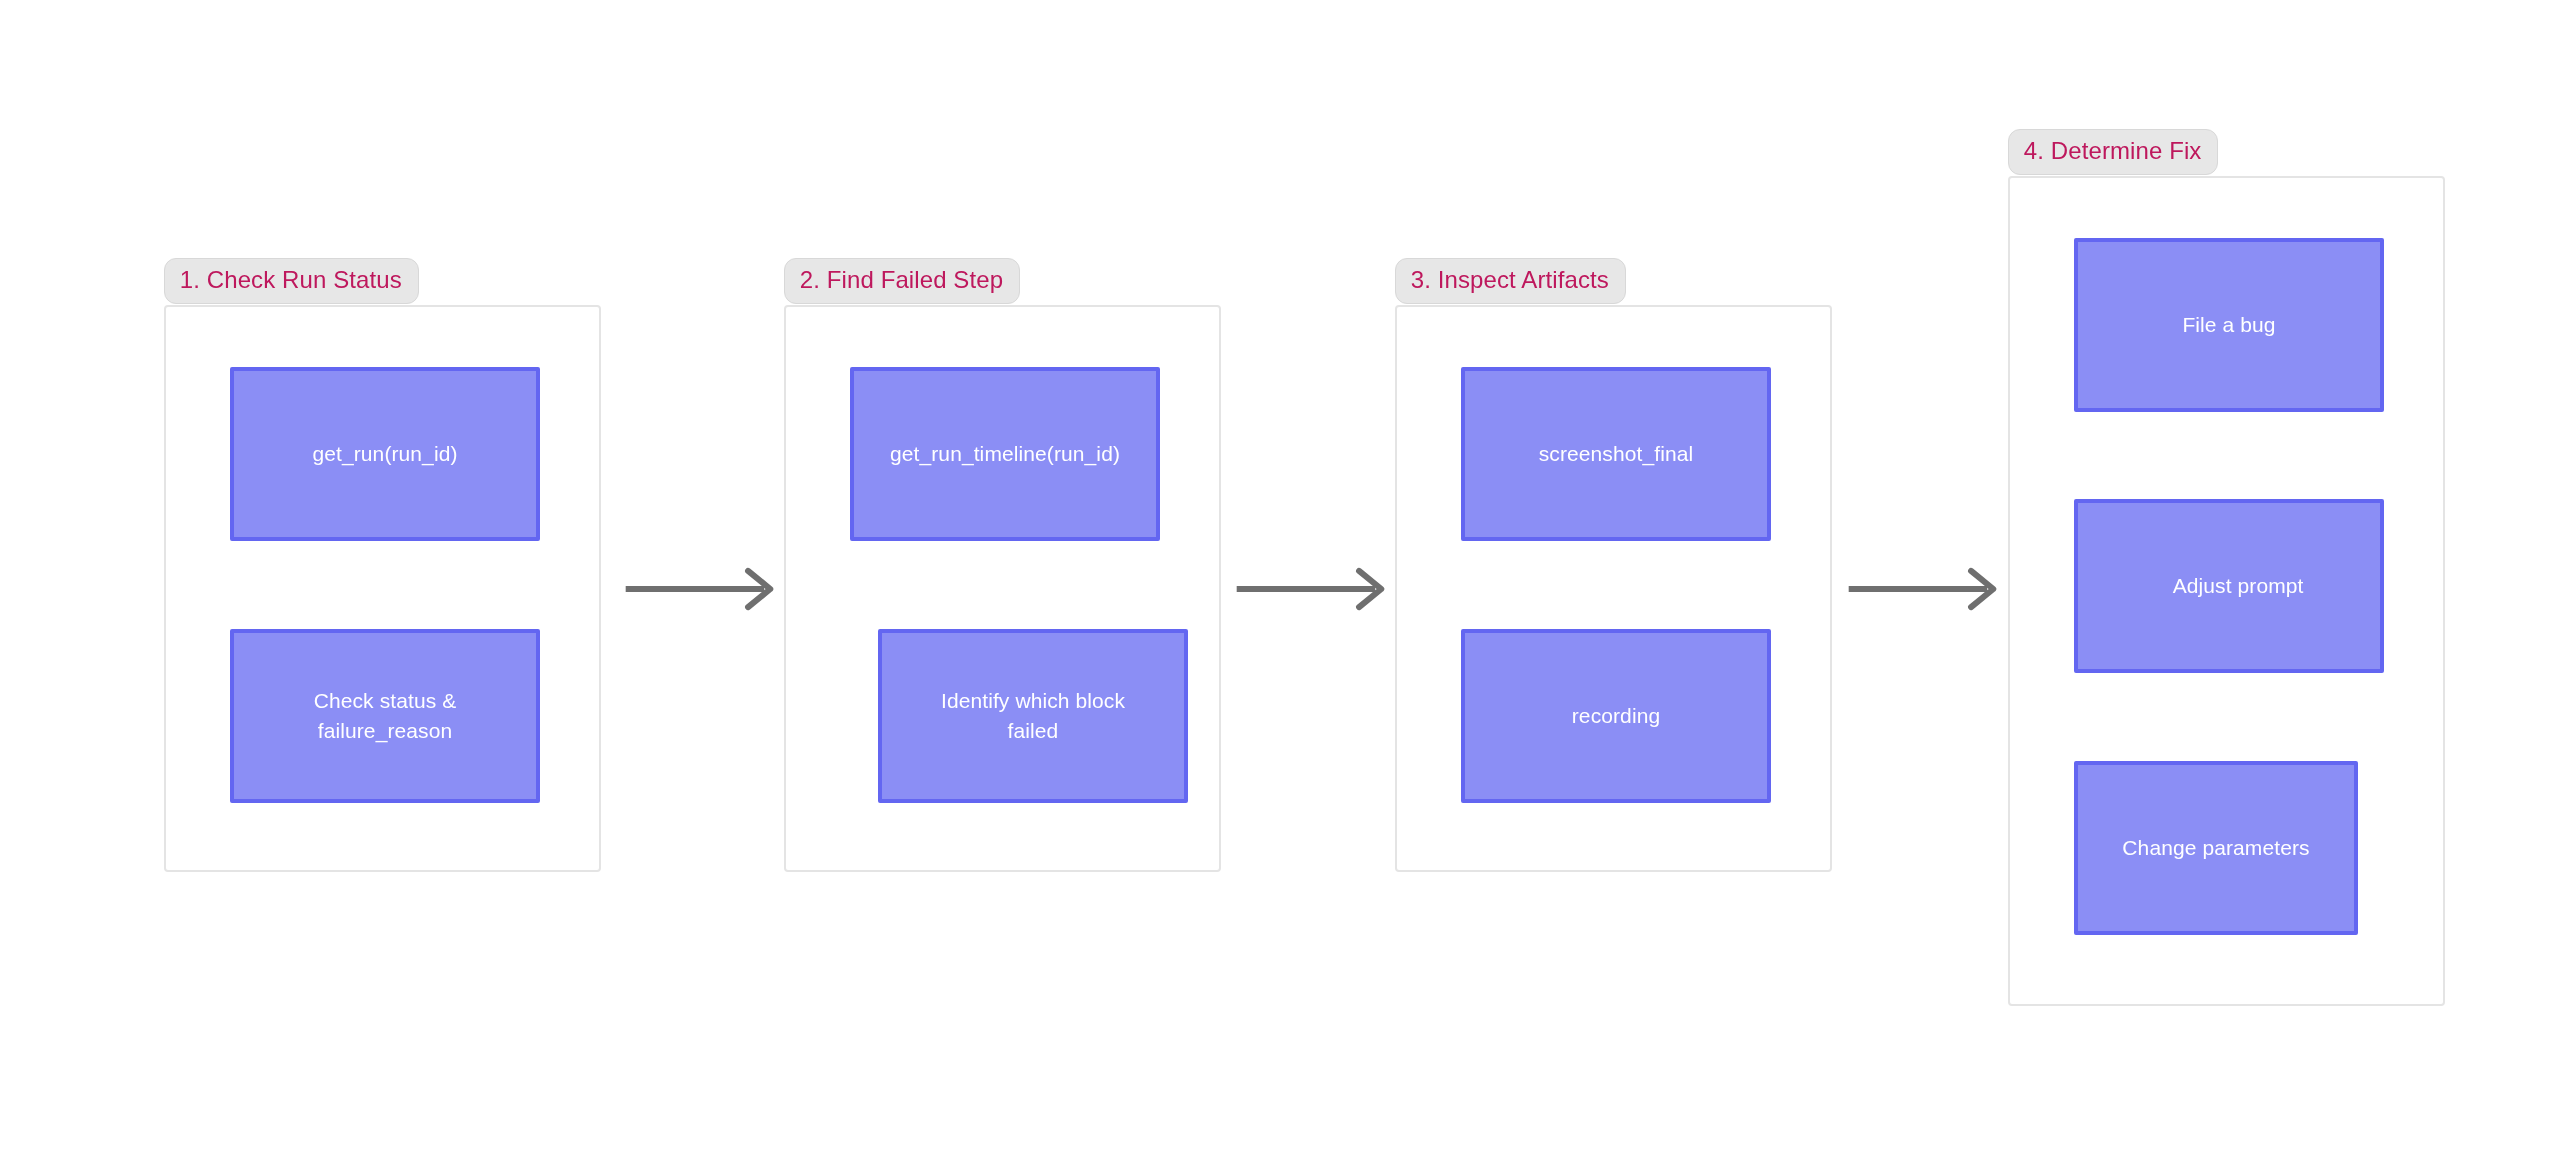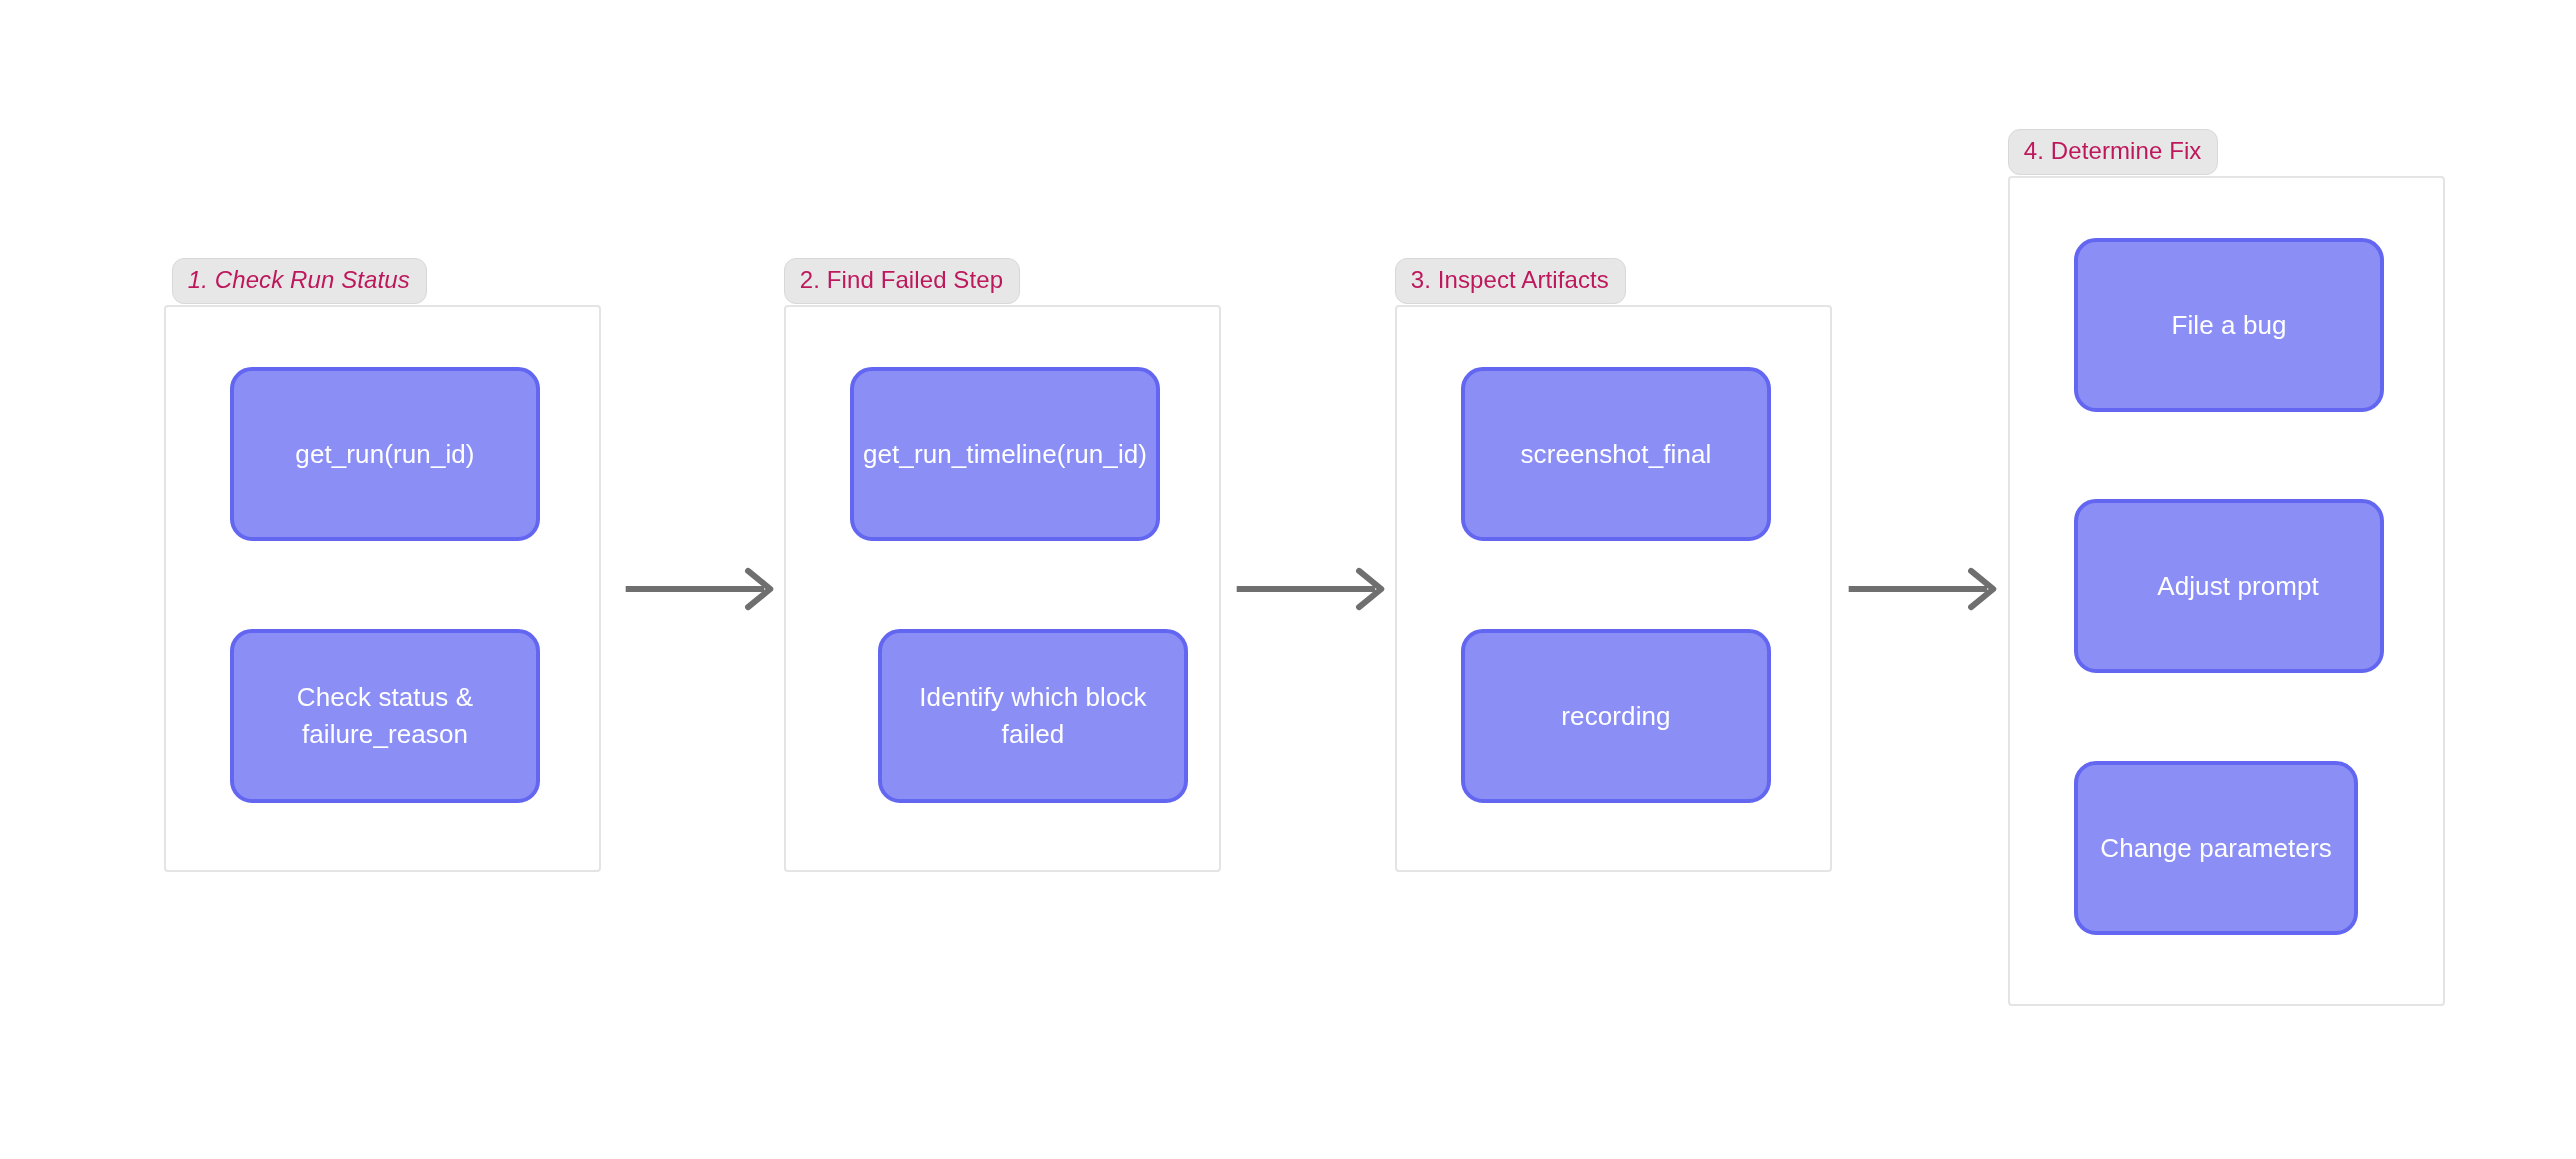--- a/index.html
+++ b/index.html
@@ -49,45 +49,45 @@
     padding: 9.4px 16px 10.7px 14.8px;
     white-space: nowrap;
   }
 
   
   .node {
     position: absolute;
     box-sizing: border-box;
     background: #8b8ef5;
     border: 4.7px solid #6366f1;
-    border-radius: 22px;
+    border-radius: 2px;
     display: flex;
     align-items: center;
     justify-content: center;
     text-align: center;
     color: #ffffff;
-    font-size: 26px;
+    font-size: 21px;
     line-height: 1.42;
     letter-spacing: 0.1px;
     padding: 5.4px 14.8px;
     white-space: pre-line;
   }
 
   
   .arrow {
     position: absolute;
   }
   .arrow svg { display: block; }
 </style>
 </head>
 <body>
 
 <div id="canvas">
 
-  <div class="group-label" style="left:172px; top:258px;font-style:italic;">1. Check Run Status</div>
+  <div class="group-label" style="left:164px; top:258px;">1. Check Run Status</div>
   <div class="group" style="left:164px; top:305px; width:437px; height:567px;">
     <div class="node" style="left:64px; top:60px; width:310px; height:174px;">get_run(run_id)</div>
     <div class="node" style="left:64px; top:322px; width:310px; height:174px;">Check status &amp;
 failure_reason</div>
   </div>
 
   <div class="arrow" style="left:623px; top:562px; width:156px; height:54px;">
     <svg width="156" height="54" viewBox="0 0 232 80" aria-hidden="true">
       <path d="M4 40 H 210" stroke="#6f6f6f" stroke-width="9" stroke-linecap="butt" fill="none"></path>
       <path d="M186 13 L 219 40 L 186 67" stroke="#6f6f6f" stroke-width="9" stroke-linecap="round" stroke-linejoin="round" fill="none"></path>

